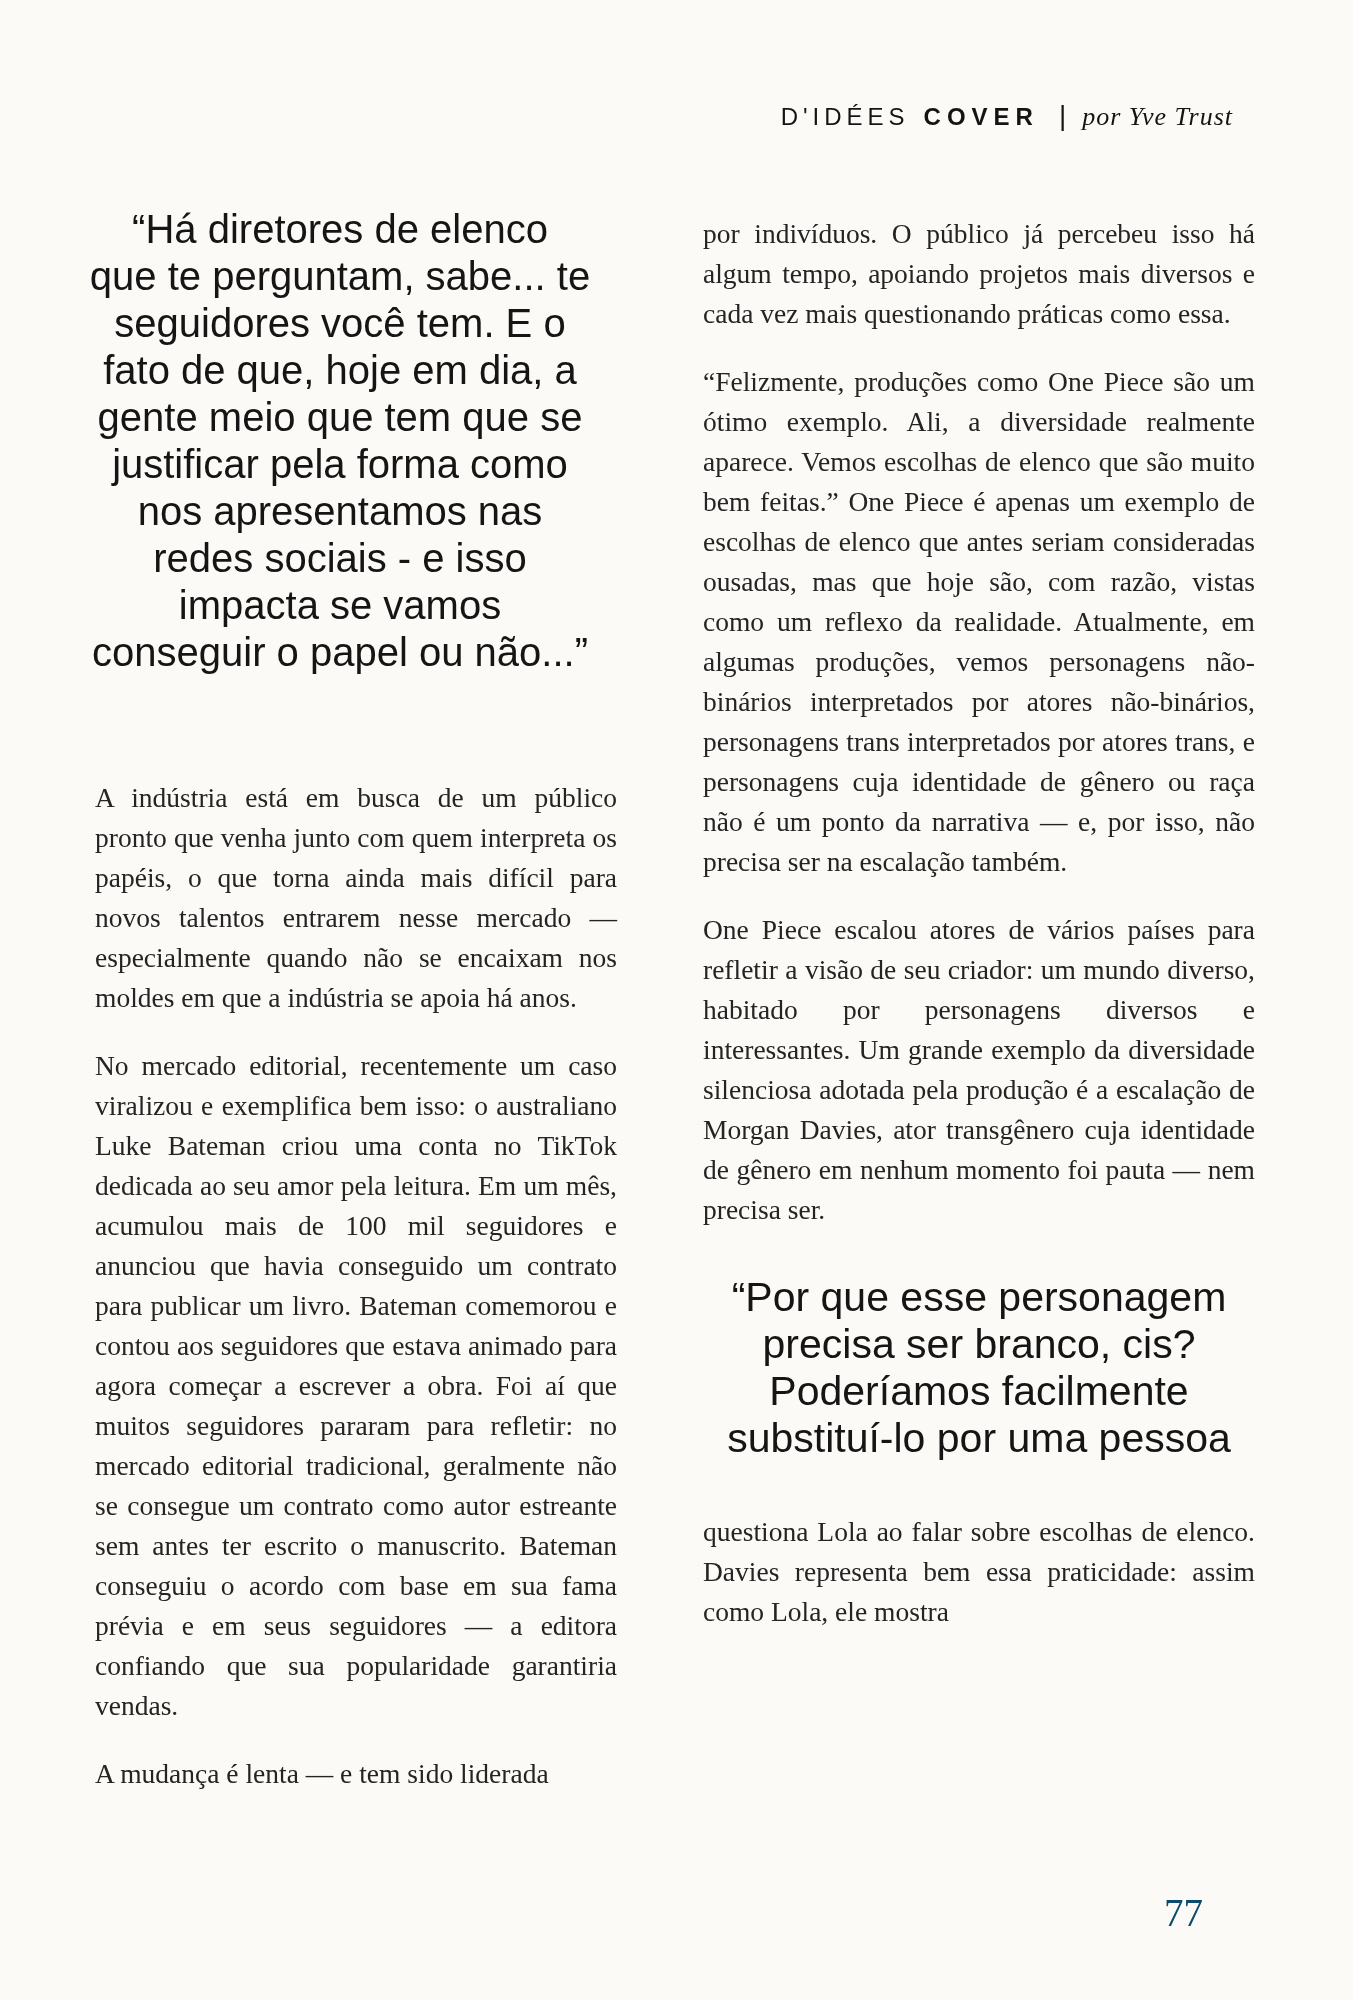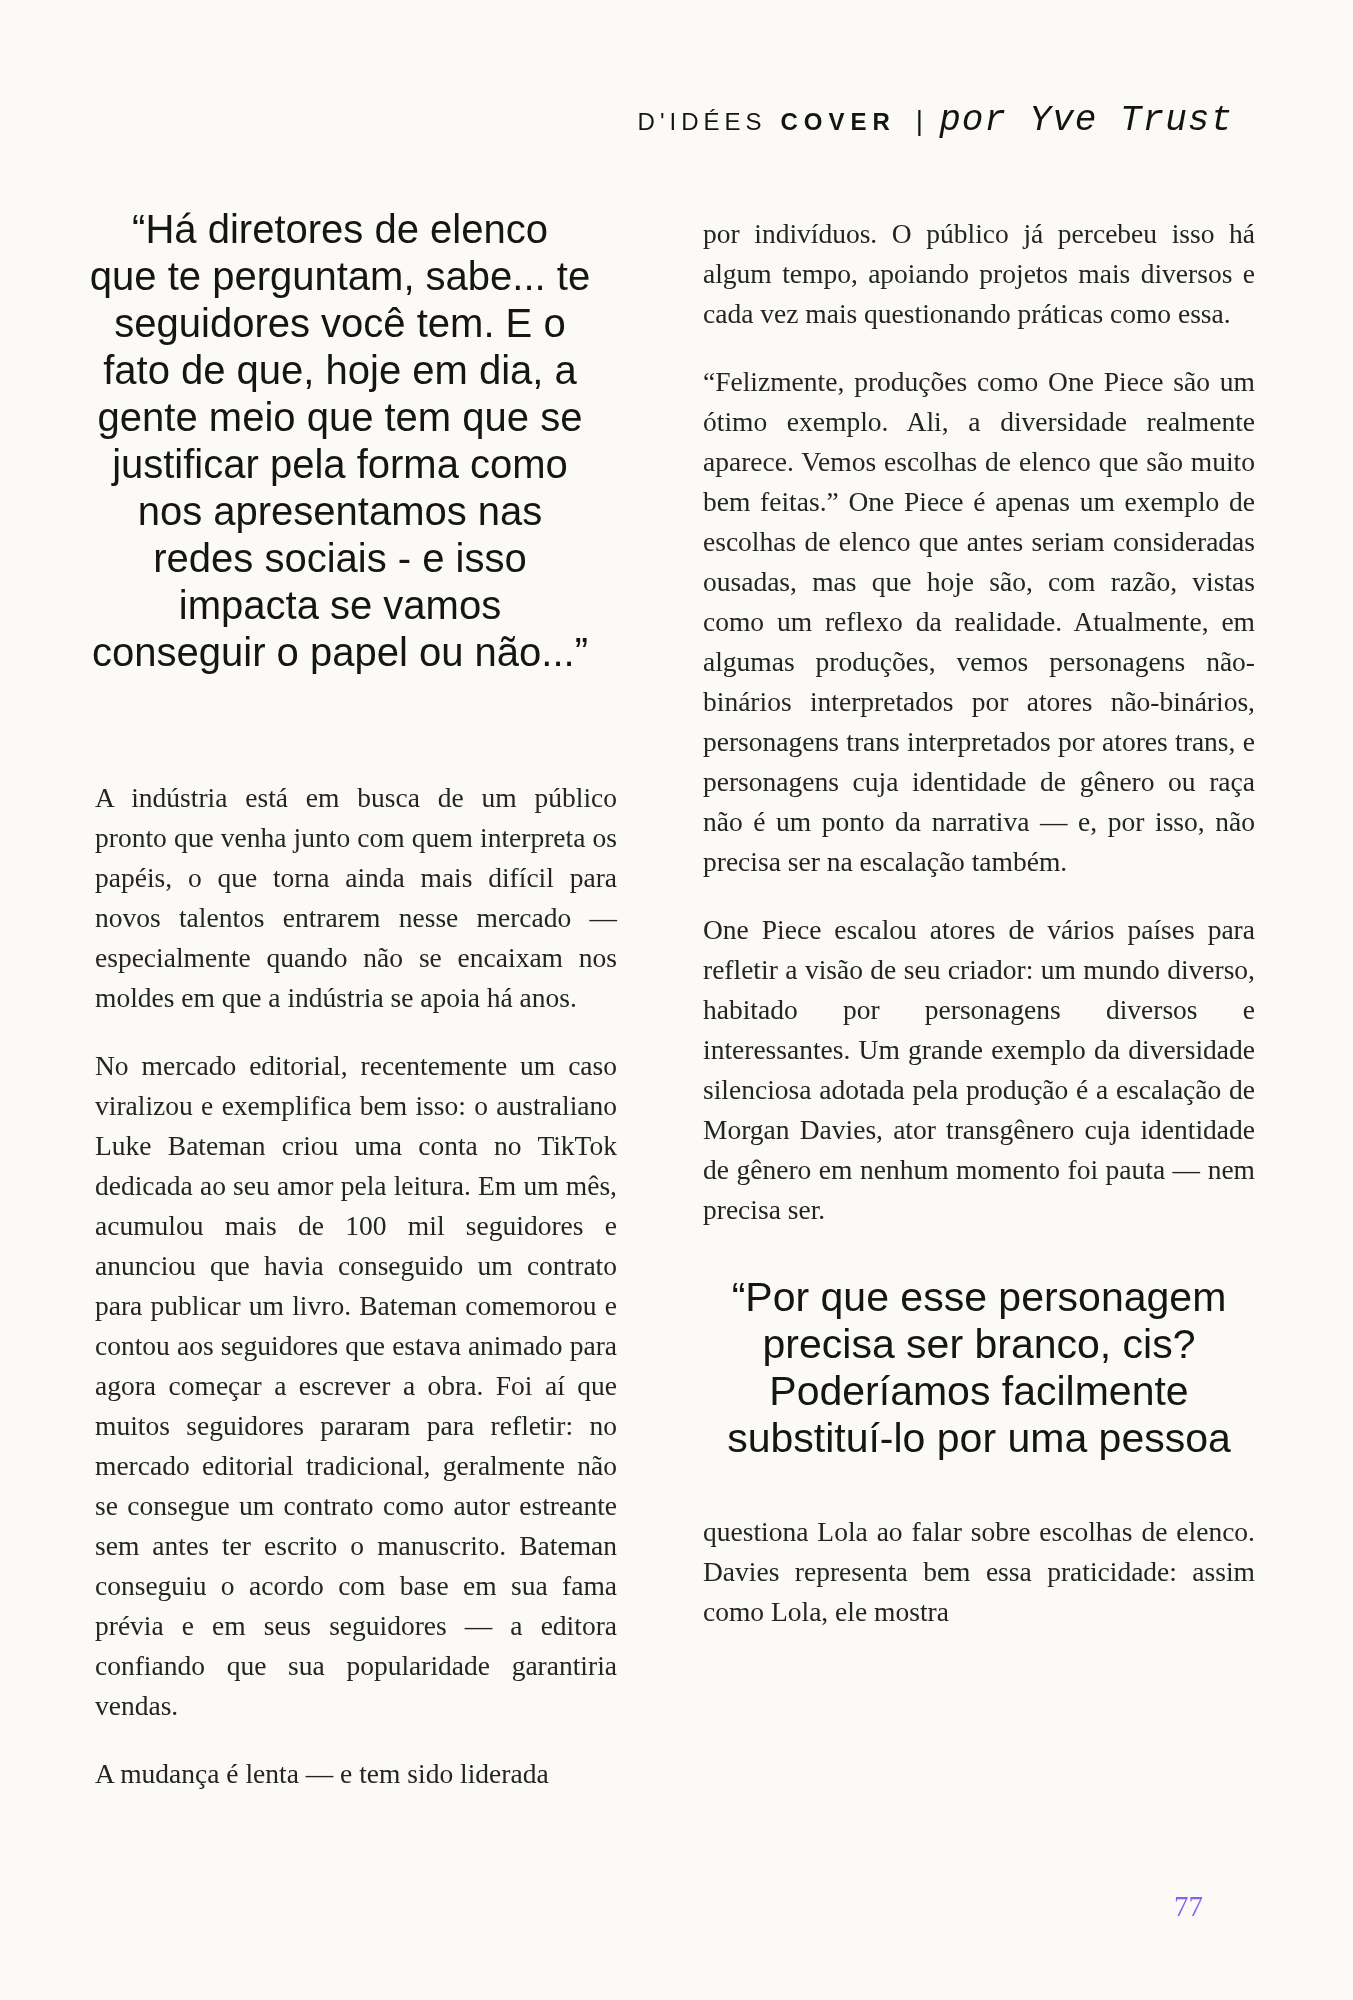--- a/index.html
+++ b/index.html
@@ -23,22 +23,22 @@
     right: 120px;
     display: flex;
     align-items: baseline;
     white-space: nowrap;
     font-family: "Liberation Sans", sans-serif;
     color: #141414;
   }
   .brand    { font-size: 24px; letter-spacing: 5px; font-weight: 300; }
   .section  { font-size: 24px; letter-spacing: 6px; font-weight: 700; margin-left: 14px; }
   .sep      { font-size: 28px; font-weight: 400; margin: 0 16px 0 20px; }
-  .byline   { font-family: Liberation Mono, monospace; font-style: italic;
-              font-size: 36px; letter-spacing: 1px; }
+  .byline   { font-family: Liberation Serif, serif; font-style: italic;
+              font-size: 26px; letter-spacing: 1px; }
 
   
   .pull-quote {
     font-family: "Liberation Sans", sans-serif;
     font-weight: 300;
     color: #151515;
     text-align: center;
   }
   .pq-left {
     position: absolute;
@@ -66,22 +66,22 @@
   .pq-right {
     font-size: 41px;
     line-height: 47px;
     margin: 44px 0 50px 0;
   }
 
   .page-number {
     position: absolute;
     top: 1890px;
     right: 150px;
-    font-size: 29px;
-    color: #8b5cf6;
+    font-size: 39px;
+    color: #0c4a6e;
   }
 </style>
 </head>
 <body>
 
 <div class="page">
 
   <header class="masthead">
     <span class="brand">D'IDÉES</span>
     <span class="section">COVER</span>

